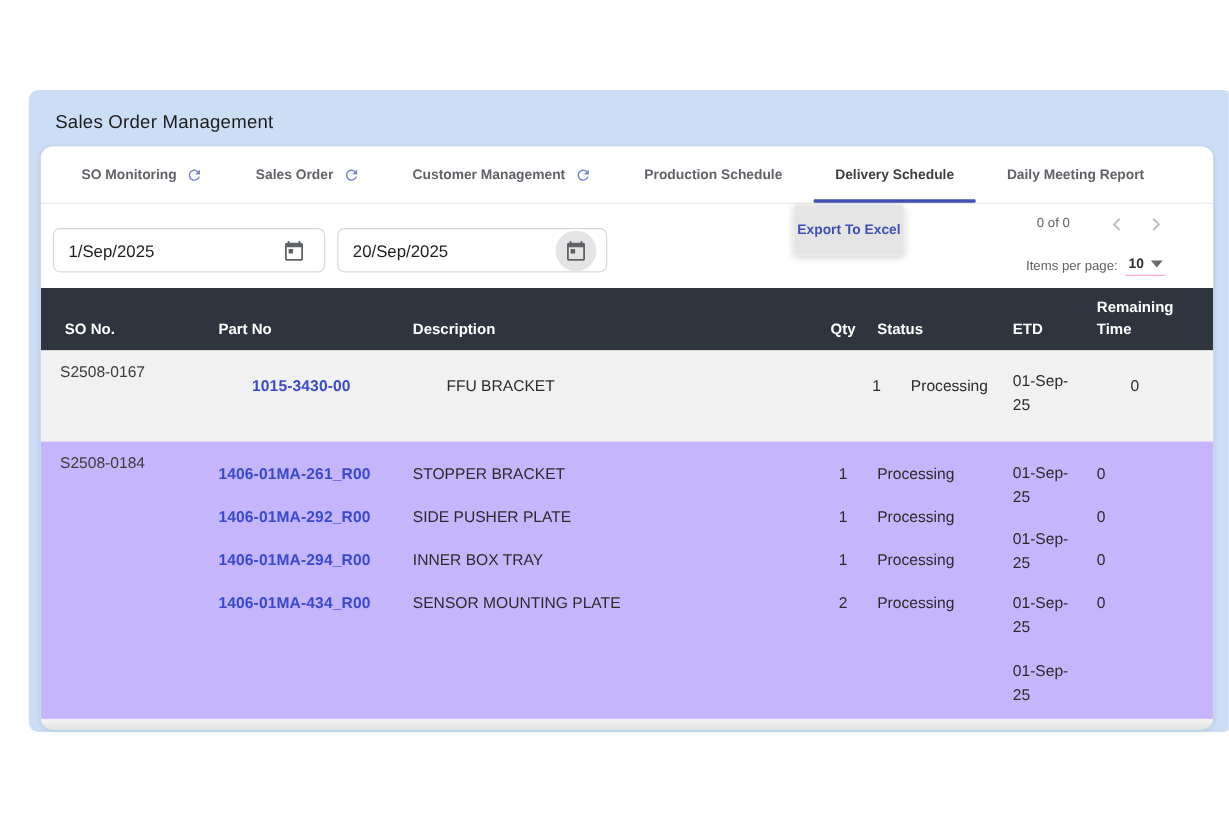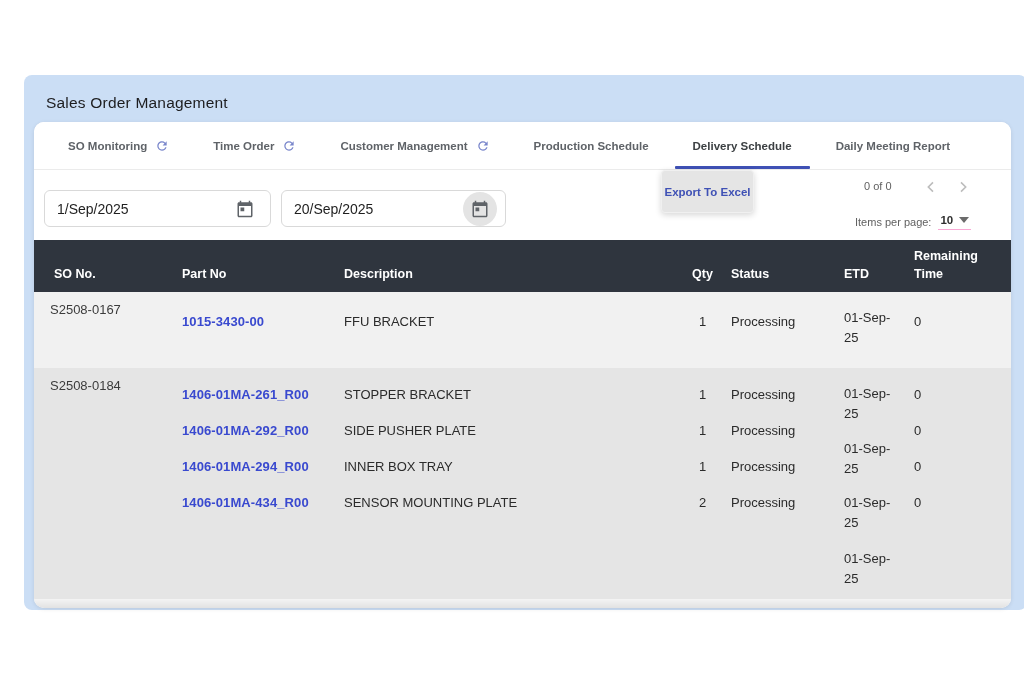--- a/index.html
+++ b/index.html
@@ -98,24 +98,24 @@
   }
   .thead{
     position:absolute;left:0;top:118px;width:100%;height:52px;
     background:var(--header-bg);color:#fff;font-size:12.5px;font-weight:700;
     align-items:end;padding-bottom:9px;line-height:1.4;
   }
   .th-qty{justify-self:center;text-align:center;}
   .th-rem{max-width:80px;}
   .group{position:absolute;left:0;width:100%;}
   .g1{top:170px;height:76px;background:var(--row-alt);}
-  .g2{top:246px;height:232px;background:#e5e5e5;}
+  .g2{top:246px;height:232px;background:#c4b5fd;}
   .so-label{position:absolute;left:16px;top:10px;font-size:13px;color:#3c3c3c;}
   .rows{display:flex;flex-direction:column;}
-  .g1 .rows{padding-top:11px;}
+  .g1 .rows{padding-top:11px;padding-left:28px;}
   .g2 .rows{padding-top:8px;}
   .row{
     display:grid;grid-template-columns:162px 330px 57px 113px 70px 1fr;
     margin-left:148px;height:36px;align-items:center;font-size:13px;color:#2b2b2b;
   }
   .part-link{color:var(--link);text-decoration:none;font-weight:600;letter-spacing:.1px;}
   .cell-qty{justify-self:center;}
   
   .etd-block{
     position:absolute;left:810px;width:54px;font-size:13px;line-height:20px;color:#2b2b2b;
@@ -138,21 +138,21 @@
     <div class="tabs">
       <div class="tab">
         <span>SO Monitoring</span>
         <span class="refresh-ic">
           <svg width="14" height="14" viewBox="0 0 24 24" fill="#7986cb">
               <path d="M17.65 6.35A7.96 7.96 0 0 0 12 4c-4.42 0-7.99 3.58-8 8s3.58 8 8 8c3.73 0 6.84-2.55 7.73-6h-2.08A5.99 5.99 0 0 1 12 18c-3.31 0-6-2.69-6-6s2.69-6 6-6c1.66 0 3.14.69 4.22 1.78L13 11h7V4l-2.35 2.35z"></path>
             </svg>
         </span>
       </div>
       <div class="tab">
-        <span>Time Order</span>
+        <span>Sales Order</span>
         <span class="refresh-ic">
           <svg width="14" height="14" viewBox="0 0 24 24" fill="#7986cb">
               <path d="M17.65 6.35A7.96 7.96 0 0 0 12 4c-4.42 0-7.99 3.58-8 8s3.58 8 8 8c3.73 0 6.84-2.55 7.73-6h-2.08A5.99 5.99 0 0 1 12 18c-3.31 0-6-2.69-6-6s2.69-6 6-6c1.66 0 3.14.69 4.22 1.78L13 11h7V4l-2.35 2.35z"></path>
             </svg>
         </span>
       </div>
       <div class="tab">
         <span>Customer Management</span>
         <span class="refresh-ic">
           <svg width="14" height="14" viewBox="0 0 24 24" fill="#7986cb">

